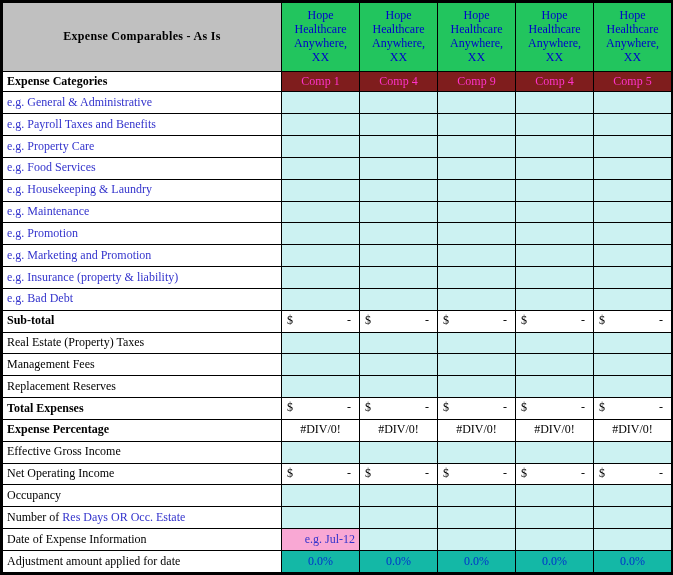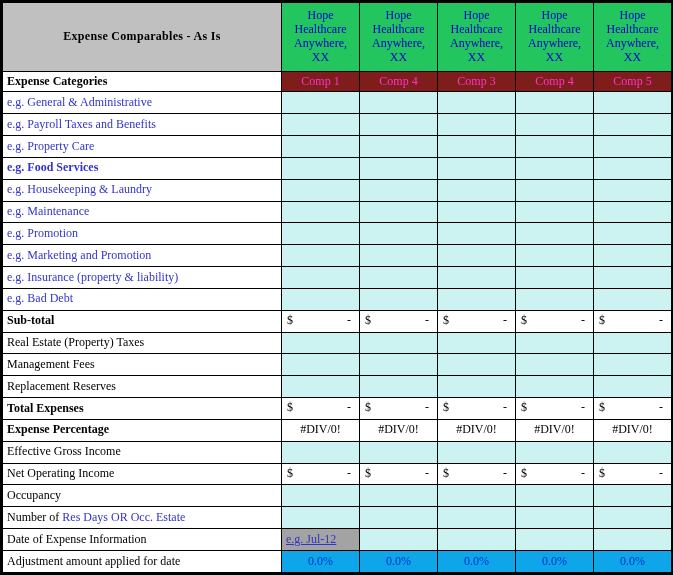--- a/index.html
+++ b/index.html
@@ -96,30 +96,29 @@
     top: 50%;
     transform: translateY(-50%);
   }
   .ctr {
     text-align: center;
     background: #ffffff;
     font-size: 12px;
   }
   .pct {
     text-align: center;
-    background: #0ea5e9;
+    background: #14b8a6;
     color: #0033cc;
     font-size: 12px;
   }
   .blue-note {
     color: #3333cc;
-    background: #a3a3a3;
-    text-align: left;
+    background: #f9a8d4;
+    text-align: right;
     font-size: 11.5px;
-    text-decoration: underline;
   }
   .lbl-mixed .blue { color: #3333cc; }
 </style>
 </head>
 <body>
 
 <div id="sheet">
 <table class="grid">
   <colgroup>
     <col class="c-label">
@@ -162,21 +161,21 @@
         <div>Healthcare</div>
         <div>Anywhere,</div>
         <div>XX</div>
       </td>
     </tr>
 
     <tr style="height:20px;">
       <td class="cat-head">Expense Categories</td>
       <td class="comp-tag">Comp 1</td>
       <td class="comp-tag">Comp 4</td>
-      <td class="comp-tag">Comp 3</td>
+      <td class="comp-tag">Comp 9</td>
       <td class="comp-tag">Comp 4</td>
       <td class="comp-tag">Comp 5</td>
     </tr>
 
     <tr style="height:21px;">
       <td class="eg">e.g. General &amp; Administrative</td>
       <td class="fill"></td>
       <td class="fill"></td>
       <td class="fill"></td>
       <td class="fill"></td>
@@ -191,21 +190,21 @@
       <td class="fill"></td>
     </tr>
     <tr style="height:21px;">
       <td class="eg">e.g. Property Care</td>
       <td class="fill"></td>
       <td class="fill"></td>
       <td class="fill"></td>
       <td class="fill"></td>
       <td class="fill"></td>
     </tr>
-    <tr style="height:21px;font-weight:bold;">
+    <tr style="height:21px;">
       <td class="eg">e.g. Food Services</td>
       <td class="fill"></td>
       <td class="fill"></td>
       <td class="fill"></td>
       <td class="fill"></td>
       <td class="fill"></td>
     </tr>
     <tr style="height:21px;">
       <td class="eg">e.g. Housekeeping &amp; Laundry</td>
       <td class="fill"></td>

